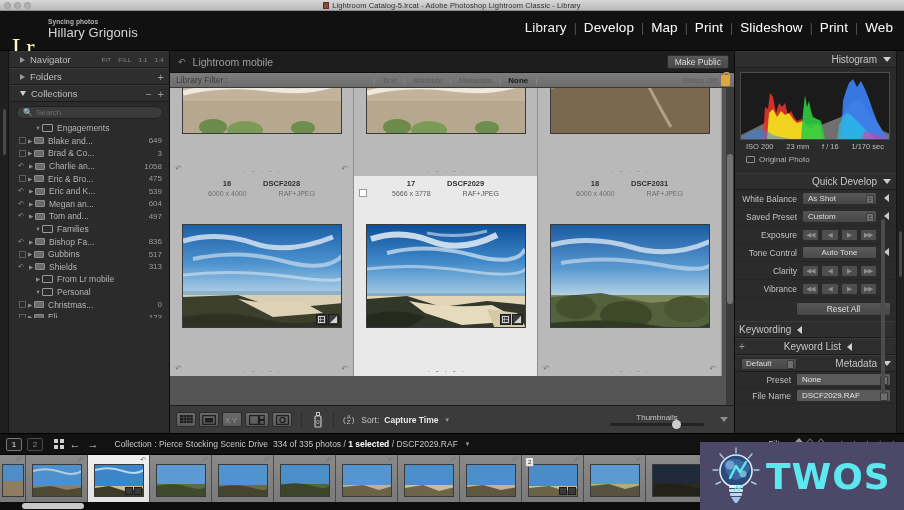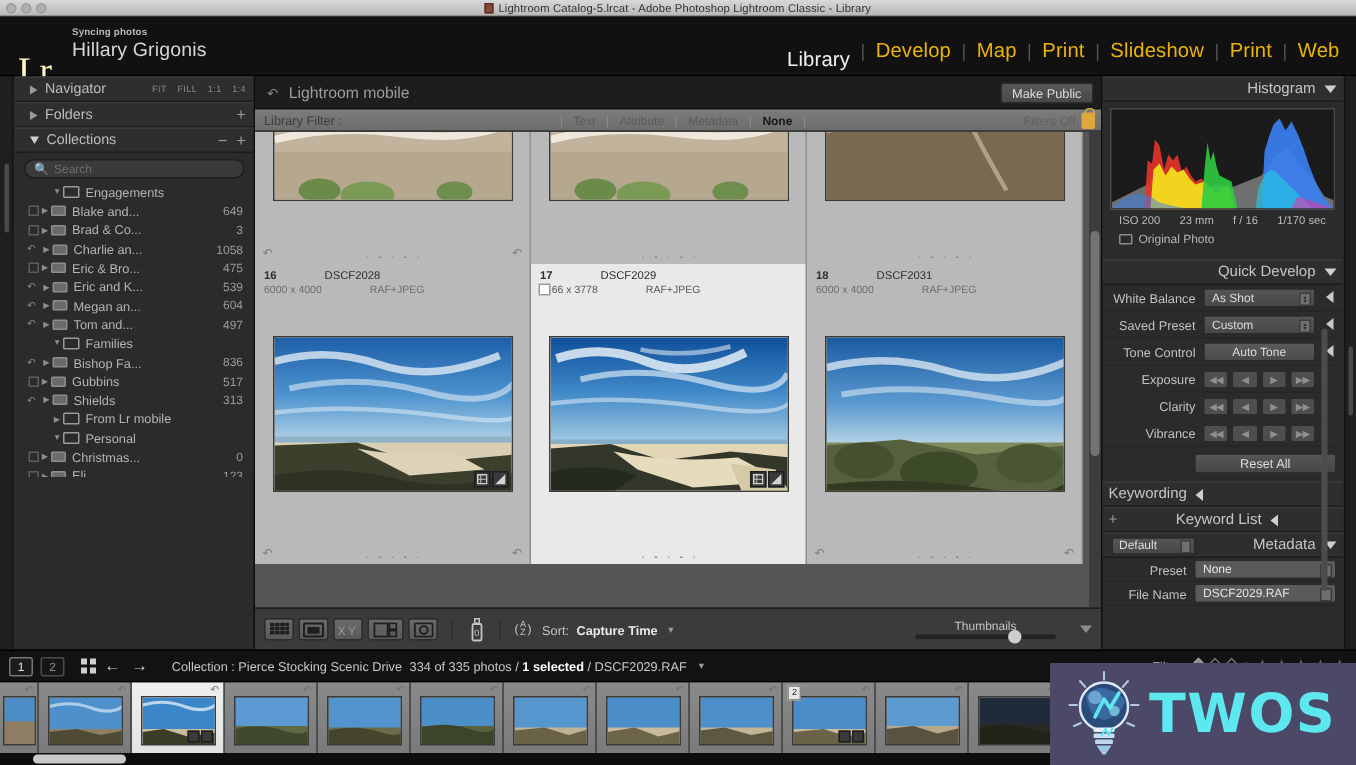--- a/index.html
+++ b/index.html
@@ -40,22 +40,22 @@
     font-size:25px; color:#fef9c3; font-weight:400; letter-spacing:-1px;margin-top:16px;
   }
   .identity { position:absolute; left:48px; top:8px; line-height:1.05; }
   .identity .sync { font-size:6.5px; color:#b9b9b9; font-weight:bold; letter-spacing:.1px;}
   .identity .name { font-size:13px; color:#d6d6d6; letter-spacing:.1px; }
   .modules {
     position:absolute; right:4px; top:9px;
     display:flex; align-items:center; gap:0px;
     font-size:13.5px;
   }
-  .module { color:#eab308; padding:0 7px; cursor:pointer; letter-spacing:.1px;}
-  .module.active { color:#f2f2f2;margin-top:12px; }
+  .module { color:#ffffff; padding:0 7px; cursor:pointer; letter-spacing:.1px;}
+  .module.active { color:#f2f2f2; }
   .msep { color:#555; font-size:12px; }
 
   
   .leftpanel {
     position:absolute; left:0; top:51px; width:170px; bottom:0;
     background:#2b2b2b; border-right:1px solid #0c0c0c;
   }
   .lp-edge { position:absolute; left:0; top:0; width:9px; height:100%; background:#1f1f1f; border-right:1px solid #141414;}
   .lp-grip { position:absolute; left:3px; top:58px; width:3px; height:46px; background:#4a4a4a; border-radius:2px;}
   .lp-inner { position:absolute; left:10px; top:0; right:0; bottom:0; }
@@ -237,23 +237,23 @@
   .gridrow { display:flex; }
   .cell {
     width:184px; background:#b9b9b9; border-right:1px solid #8f8f8f;
     position:relative; flex:0 0 auto;
   }
   .cell.selected { background:#e9e9e9; }
   .cell-meta {
     position:absolute; left:0; right:0; top:0; height:22px;
     padding:3px 6px 0 6px; font-size:7px; color:#474747;
   }
-  .cm-line { display:flex; justify-content:flex-start; line-height:1.35;gap:32px;}
+  .cm-line { display:flex; justify-content:center; line-height:1.35;gap:32px;}
   .cm-idx { font-weight:bold; font-size:7.5px; color:#2e2e2e;}
-  .cm-name { font-weight:normal; font-size:7.5px; color:#2e2e2e;}
+  .cm-name { font-weight:bold; font-size:7.5px; color:#2e2e2e;}
   .cm-dim, .cm-fmt { font-size:7px; color:#6d6d6d;}
   .cell.selected .cm-dim, .cell.selected .cm-fmt { color:#5a5a5a;}
   .thumbwrap { position:absolute; left:0; right:0; top:24px; bottom:24px; display:flex; align-items:center; justify-content:center;}
   .thumb { width:160px; height:104px; border:1px solid #3a3a3a; position:relative; overflow:hidden;}
   .badges { position:absolute; right:2px; bottom:2px; display:flex; gap:1px;}
   .badge { width:11px;height:11px;background:#3a3a3a;border:1px solid #1d1d1d; display:flex;align-items:center;justify-content:center;}
   .badge svg{display:block;}
   .dots { position:absolute; left:50%; transform:translateX(-50%); bottom:4px; display:flex; gap:7px;}
   .dot { width:1.5px;height:1.5px;background:#8a8a8a; border-radius:50%;}
   .flagmark { position:absolute; left:5px; bottom:3px; font-size:8px; color:#7d7d7d;}
@@ -929,33 +929,33 @@
         </div>
         <div class="qd-row">
           <span class="qd-label">Saved Preset</span>
           <span class="qd-select">
             <span>Custom</span>
             <span class="spin">▴<br>▾</span>
           </span>
           <span class="qd-caret"><i class="caret-left"></i></span>
         </div>
         <div class="qd-row">
-          <span class="qd-label">Tone Control</span>
-          <span class="qd-autotone">Auto Tone</span>
-          <span class="qd-caret"><i class="caret-left"></i></span>
-        </div>
-        <div class="qd-row">
           <span class="qd-label">Exposure</span>
           <span class="steppers">
             <span class="stp">◀◀</span>
             <span class="stp">◀</span>
             <span class="stp">▶</span>
             <span class="stp">▶▶</span>
           </span>
           <span class="qd-caret"></span>
+        </div>
+        <div class="qd-row">
+          <span class="qd-label">Tone Control</span>
+          <span class="qd-autotone">Auto Tone</span>
+          <span class="qd-caret"><i class="caret-left"></i></span>
         </div>
         <div class="qd-row">
           <span class="qd-label">Clarity</span>
           <span class="steppers">
             <span class="stp">◀◀</span>
             <span class="stp">◀</span>
             <span class="stp">▶</span>
             <span class="stp">▶▶</span>
           </span>
           <span class="qd-caret"></span>

